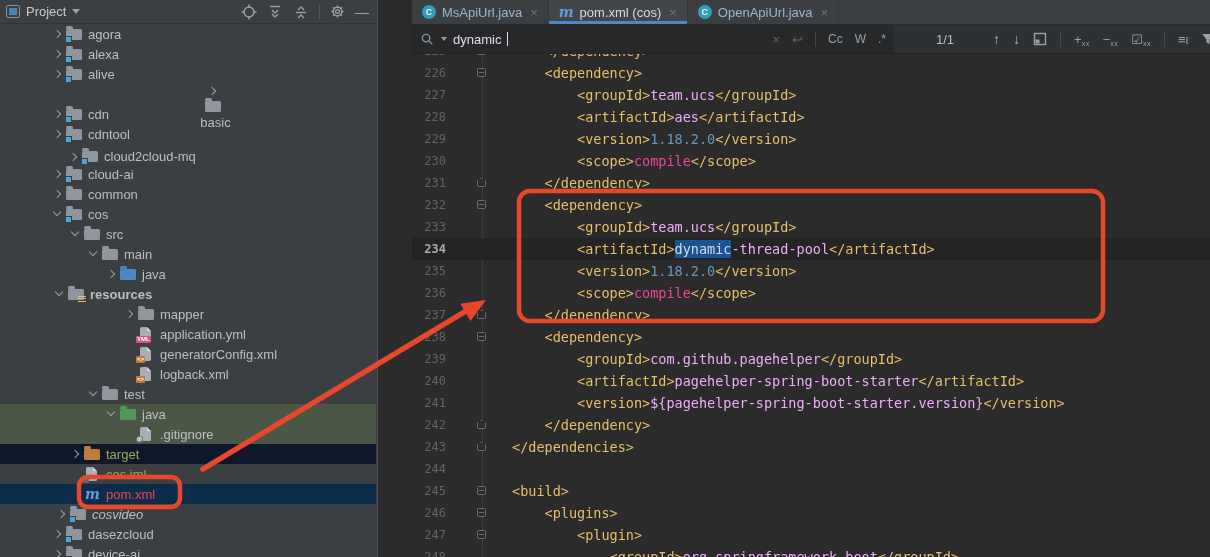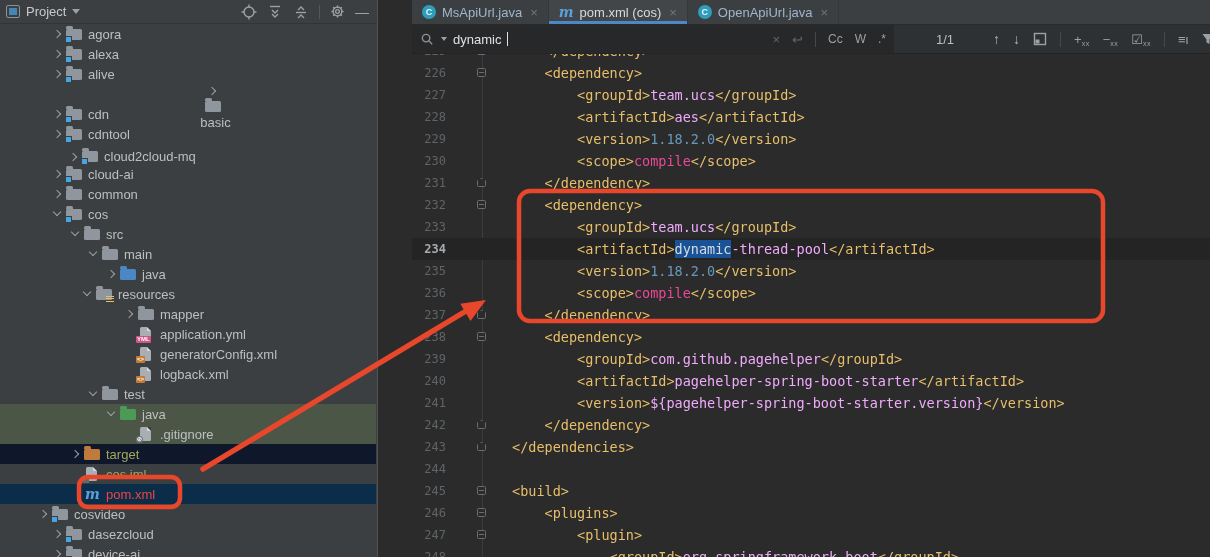--- a/index.html
+++ b/index.html
@@ -253,21 +253,21 @@
           </span>
           <span class="t-label">main</span>
         </div>
         <div class="tree-row" style="padding-left: 104px;">
           <span class="chev collapsed"></span>
           <span class="ti ti-folder-source">
             <span class="fold-shape"></span>
           </span>
           <span class="t-label">java</span>
         </div>
-        <div class="tree-row" style="padding-left: 80px;">
+        <div class="tree-row" style="padding-left: 52px; font-weight: bold;">
           <span class="chev expanded"></span>
           <span class="ti ti-folder-resources">
             <span class="fold-shape"></span>
             <span class="badge-res"></span>
           </span>
           <span class="t-label">resources</span>
         </div>
         <div class="tree-row" style="padding-left: 122px;">
           <span class="chev collapsed"></span>
           <span class="ti ti-folder">
@@ -334,21 +334,21 @@
             <span class="page"></span>
             <span class="badge-sq"></span>
           </span>
           <span class="t-label lbl-excluded">cos.iml</span>
         </div>
         <div class="tree-row hl-selected" style="padding-left: 68px;">
           <span class="chev none"></span>
           <span class="ti ti-file-maven ti-maven">m</span>
           <span class="t-label">pom.xml</span>
         </div>
-        <div class="tree-row" style="padding-left: 36px;">
+        <div class="tree-row" style="padding-left: 54px; font-style: italic;">
           <span class="chev collapsed"></span>
           <span class="ti ti-folder-module">
             <span class="fold-shape"></span>
             <span class="badge-module"></span>
           </span>
           <span class="t-label">cosvideo</span>
         </div>
         <div class="tree-row" style="padding-left: 50px;">
           <span class="chev collapsed"></span>
           <span class="ti ti-folder-module">

